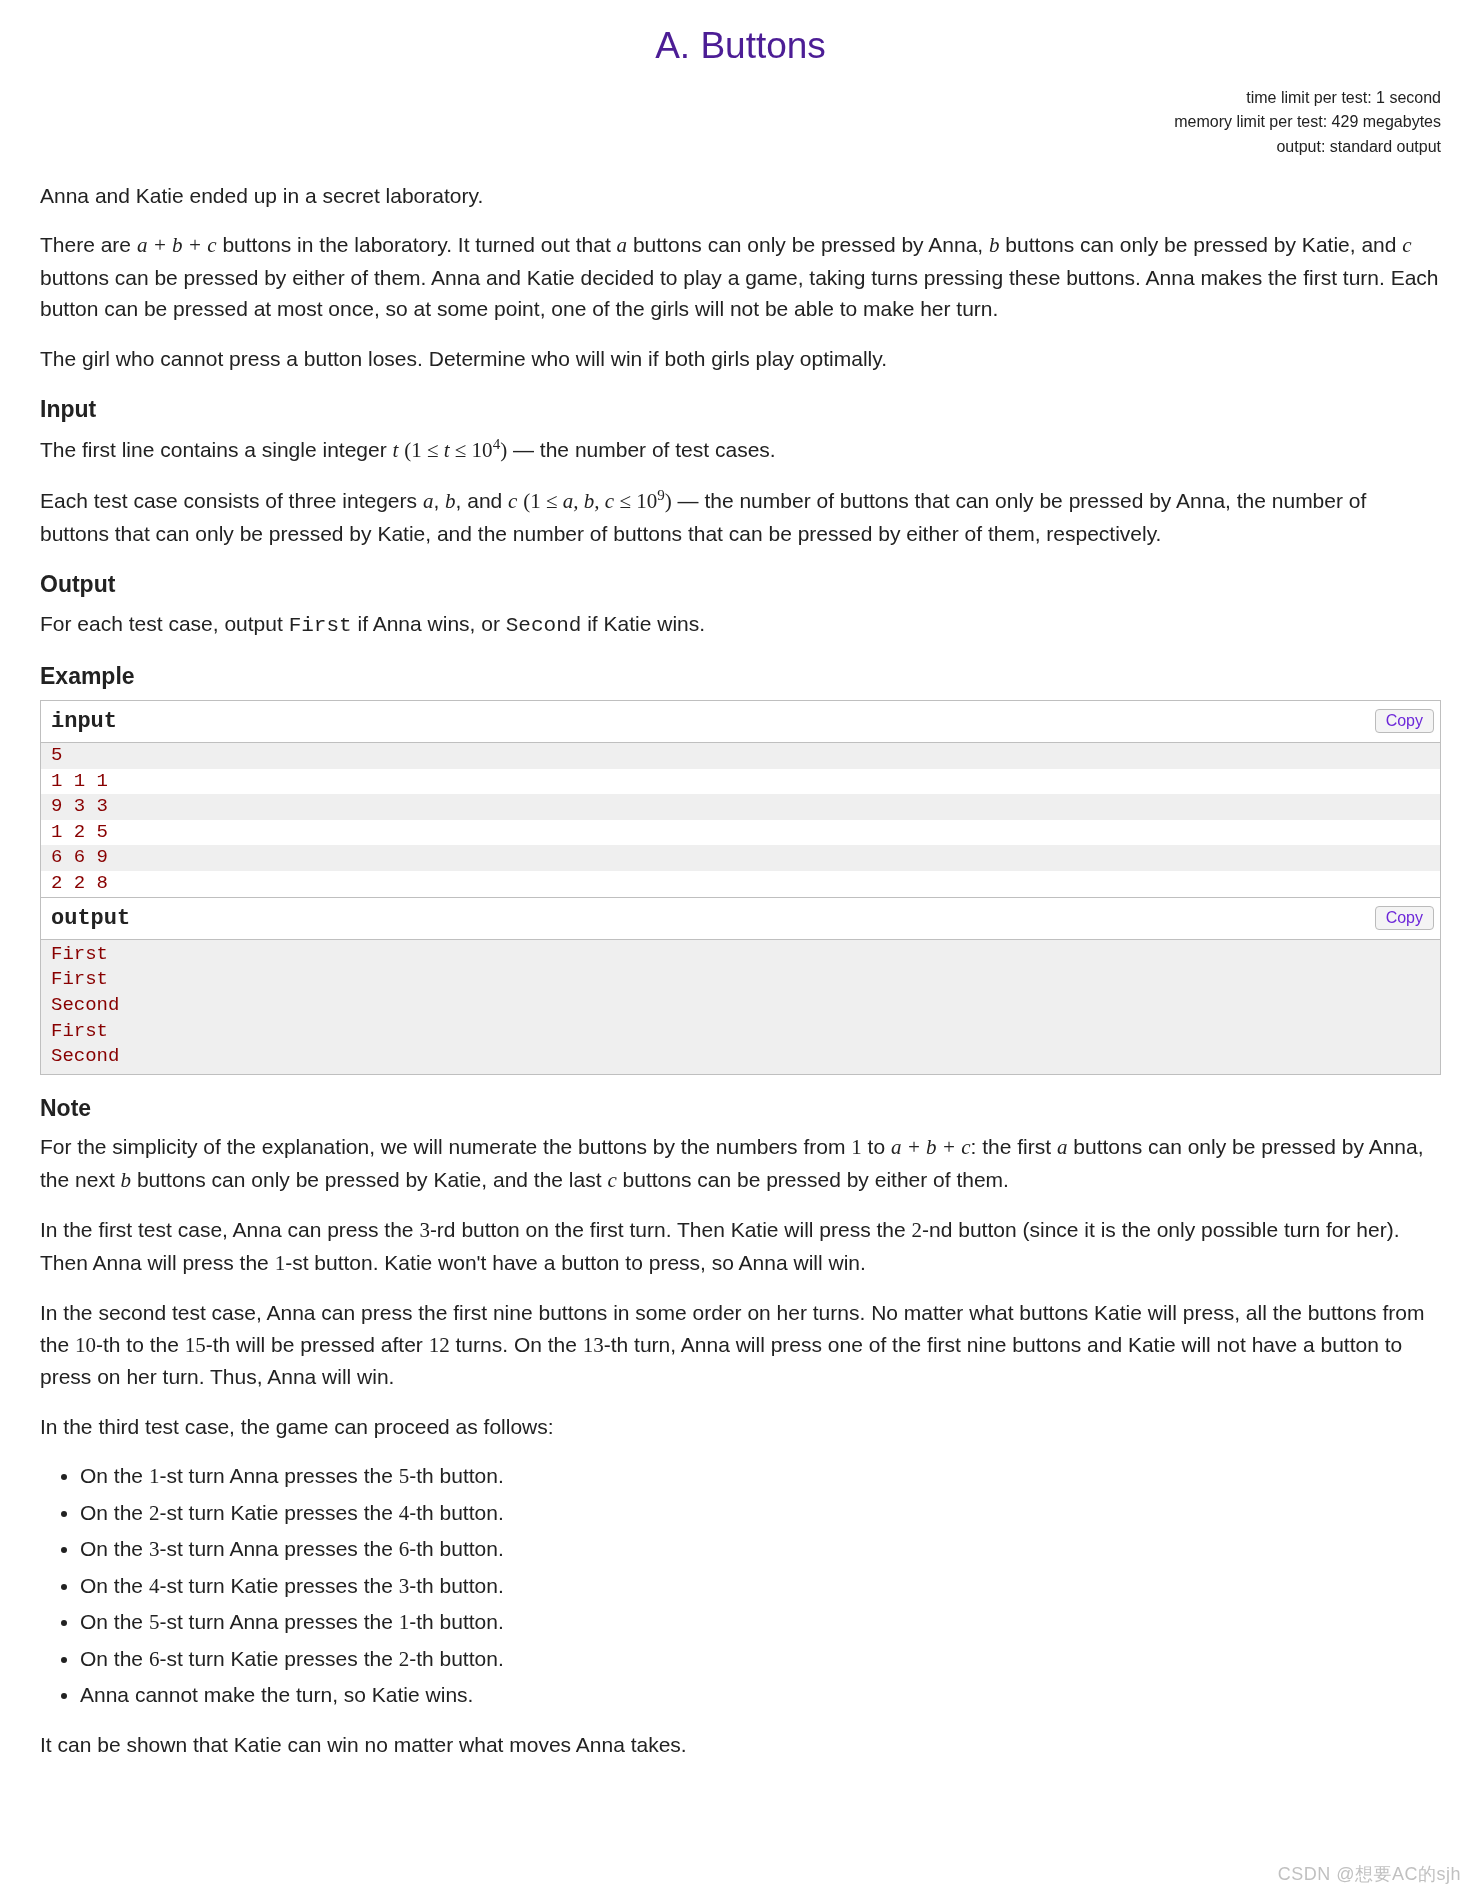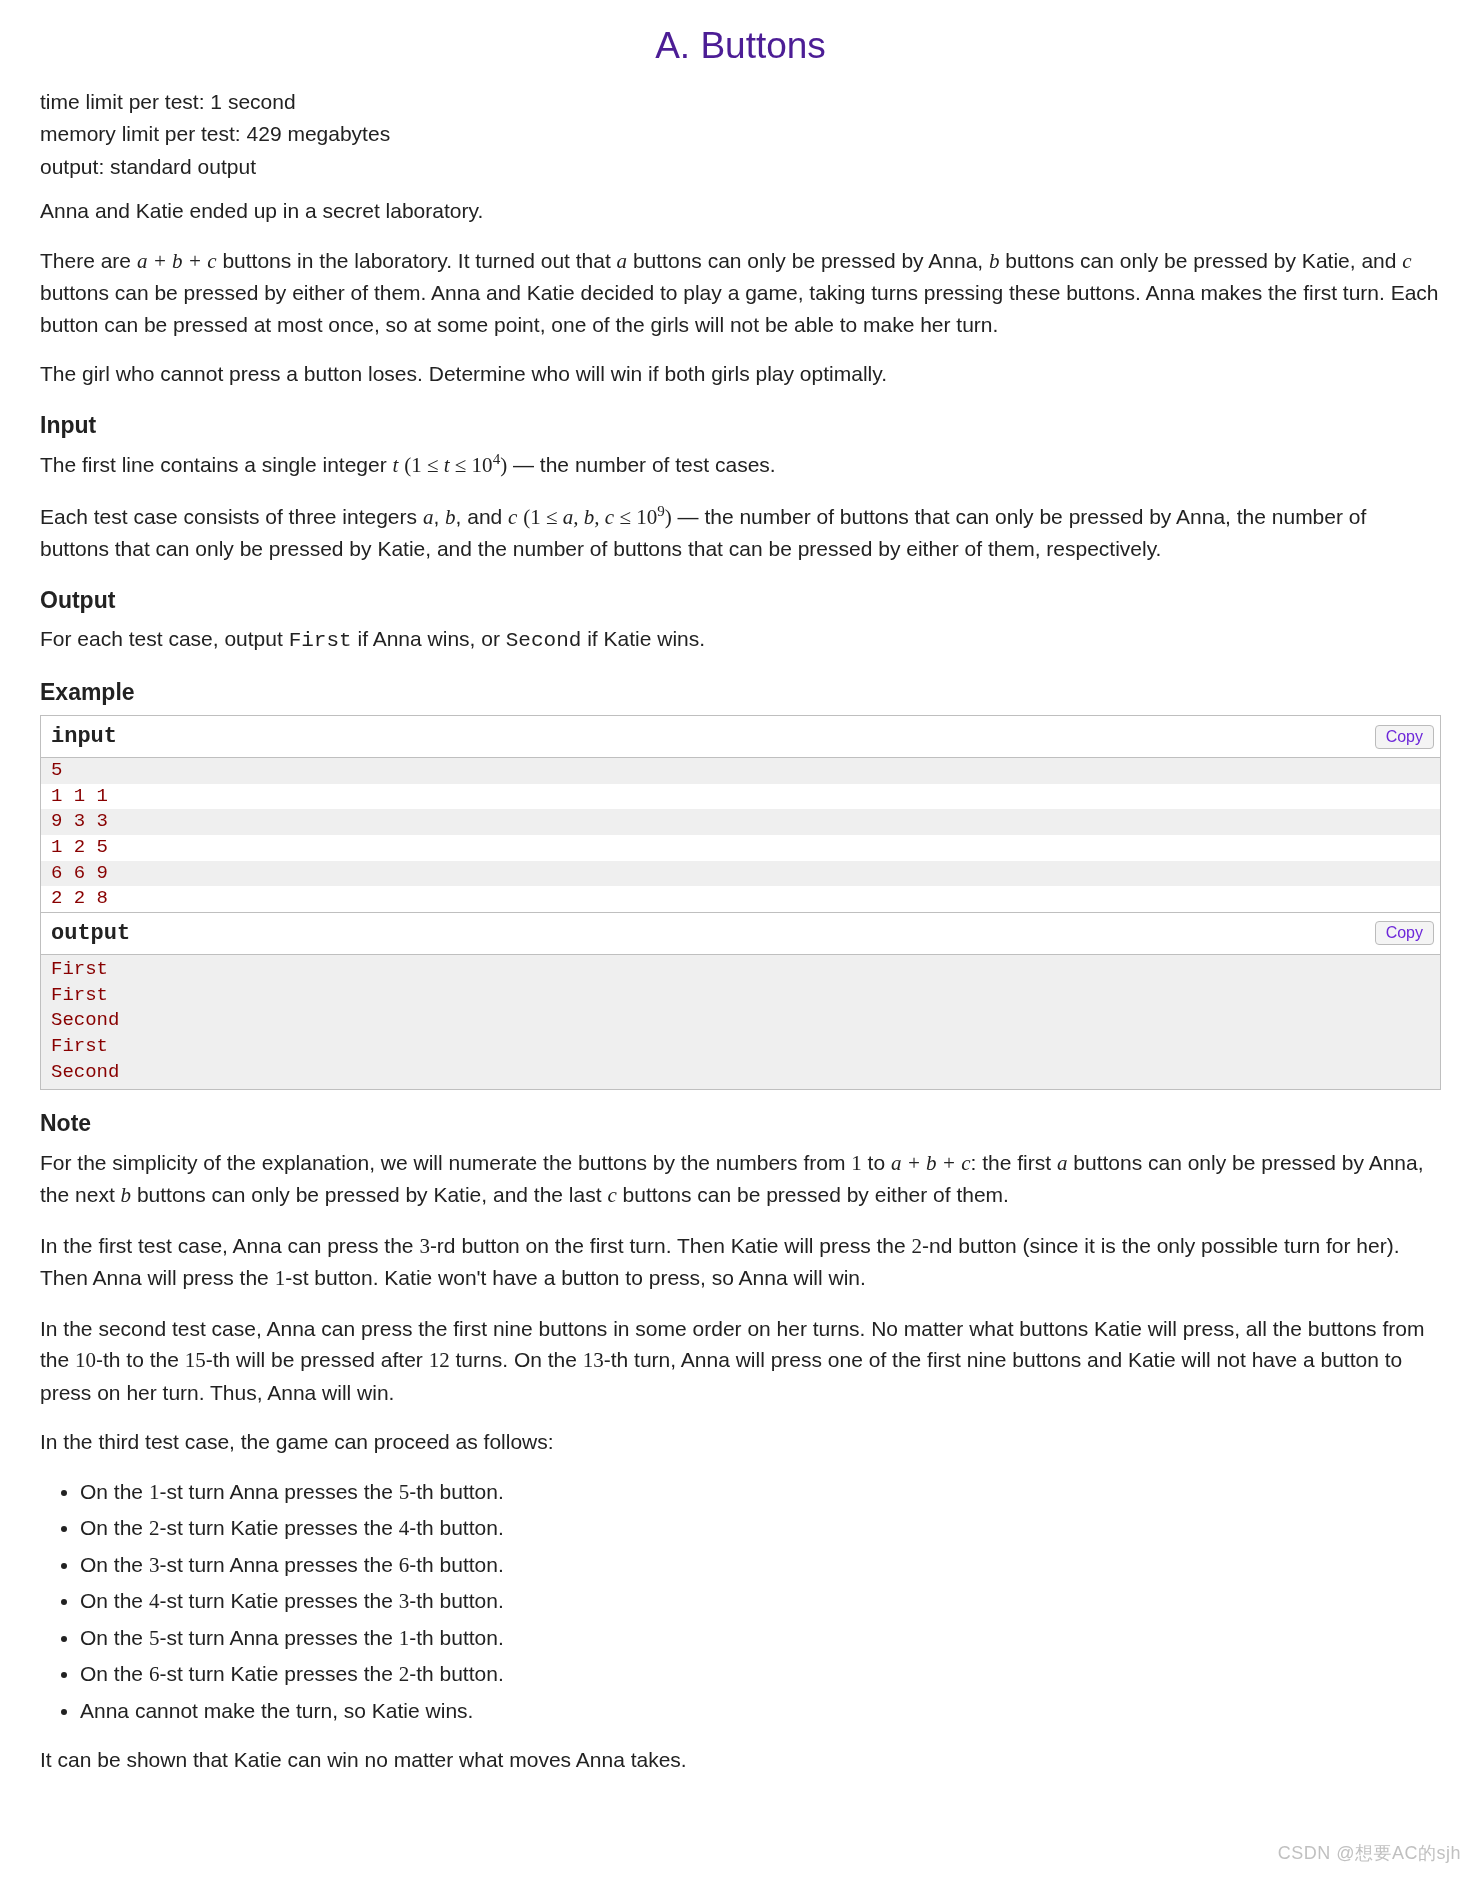--- a/index.html
+++ b/index.html
@@ -13,25 +13,25 @@
     background: #fff;
   }
   .title {
     text-align: center;
     font-size: 37px;
     font-weight: 400;
     margin: 18px 0 12px 0;
     color: #4c1d95;
   }
   .meta {
-    text-align: left;
-    font-size: 21px;
+    text-align: right;
+    font-size: 16px;
     color: #222;
     line-height: 1.55;
-    margin-bottom: 12px;
+    margin-bottom: 20px;
   }
   p { margin: 0 0 18px 0; }
   .section-title {
     font-weight: 700;
     font-size: 23px;
     margin: 16px 0 6px 0;
   }
   .math { font-family: "Times New Roman", serif; font-style: italic; margin-top: 29px; }
   .mathn { font-family: "Times New Roman", serif; font-style: normal; }
   .mono { font-family: "Courier New", Consolas, monospace; }
@@ -80,21 +80,21 @@
     padding: 2px 10px 4px 10px;
     line-height: 1.35;
     white-space: pre;
   }
   .example-block + .example-block { border-top: none; }
   ul { margin: 0 0 18px 0; padding-left: 40px; }
   li { margin: 4px 0; }
   .watermark {
     position: fixed;
     right: 20px;
-    bottom: 28px;
+    bottom: 7px;
     color: rgba(140,140,140,0.55);
     font-size: 18px;
     letter-spacing: 0.5px;
     pointer-events: none;
   }
   sup.exp { font-size: 0.72em; }
 </style>
 </head>
 <body>
 

